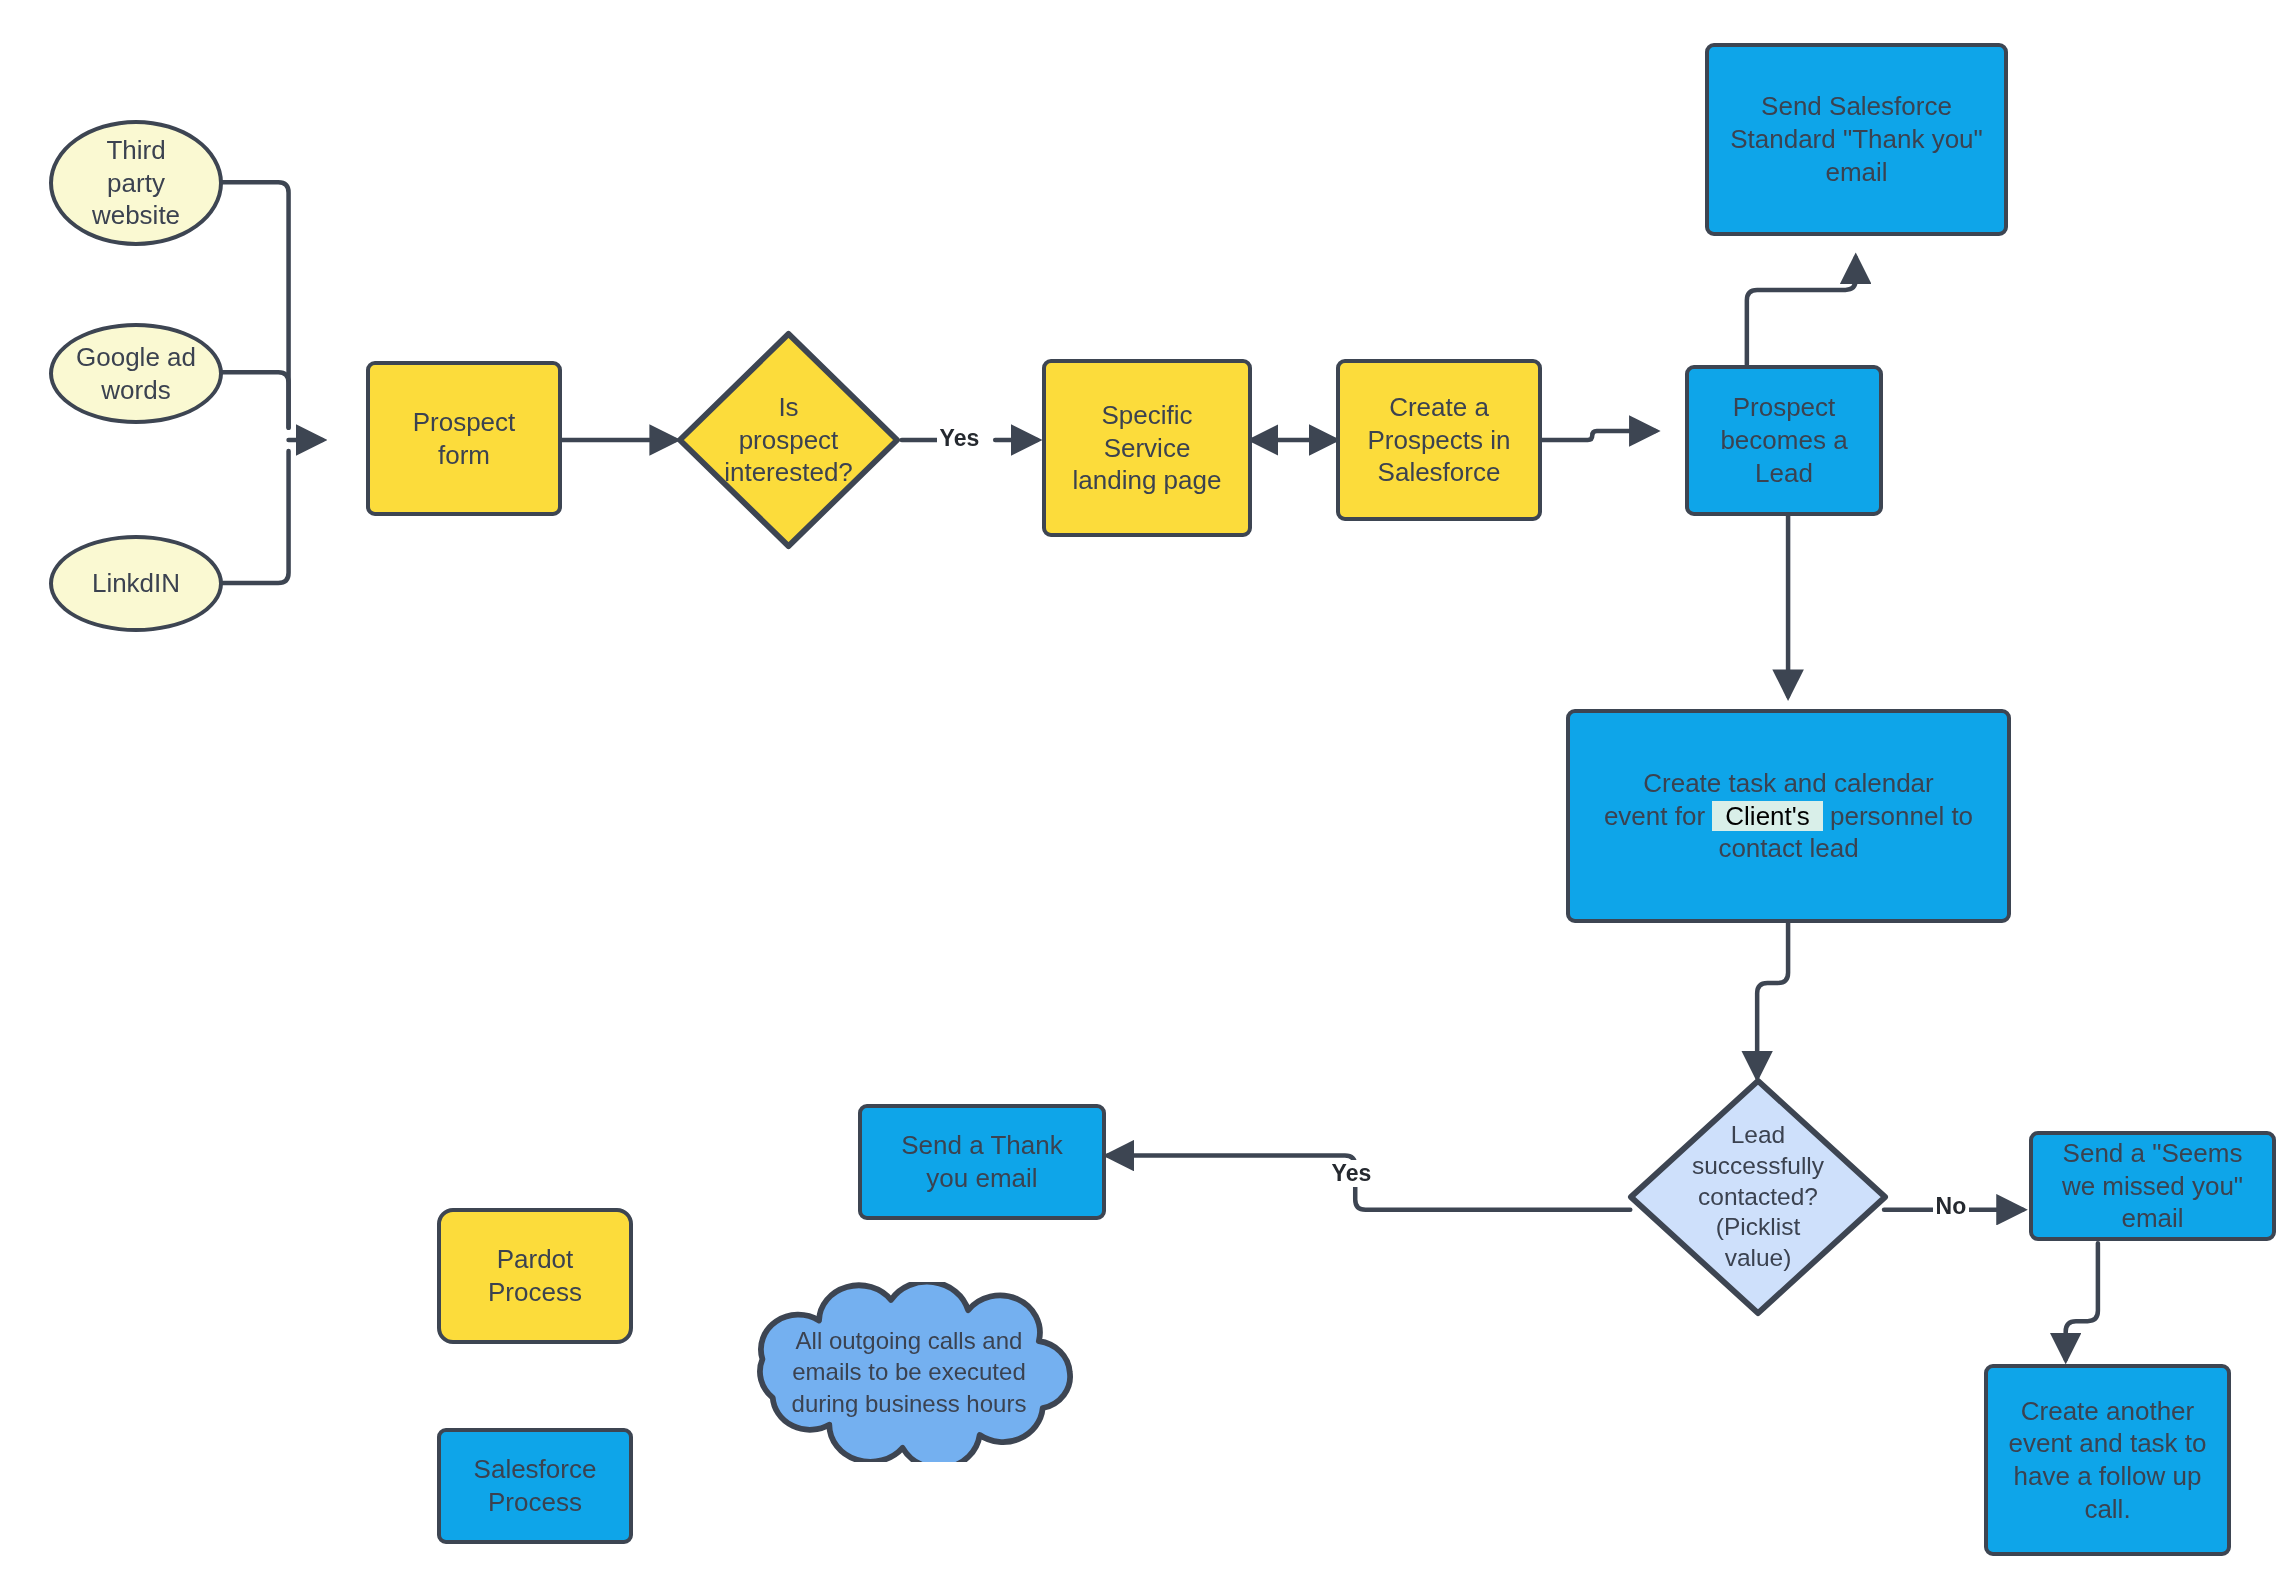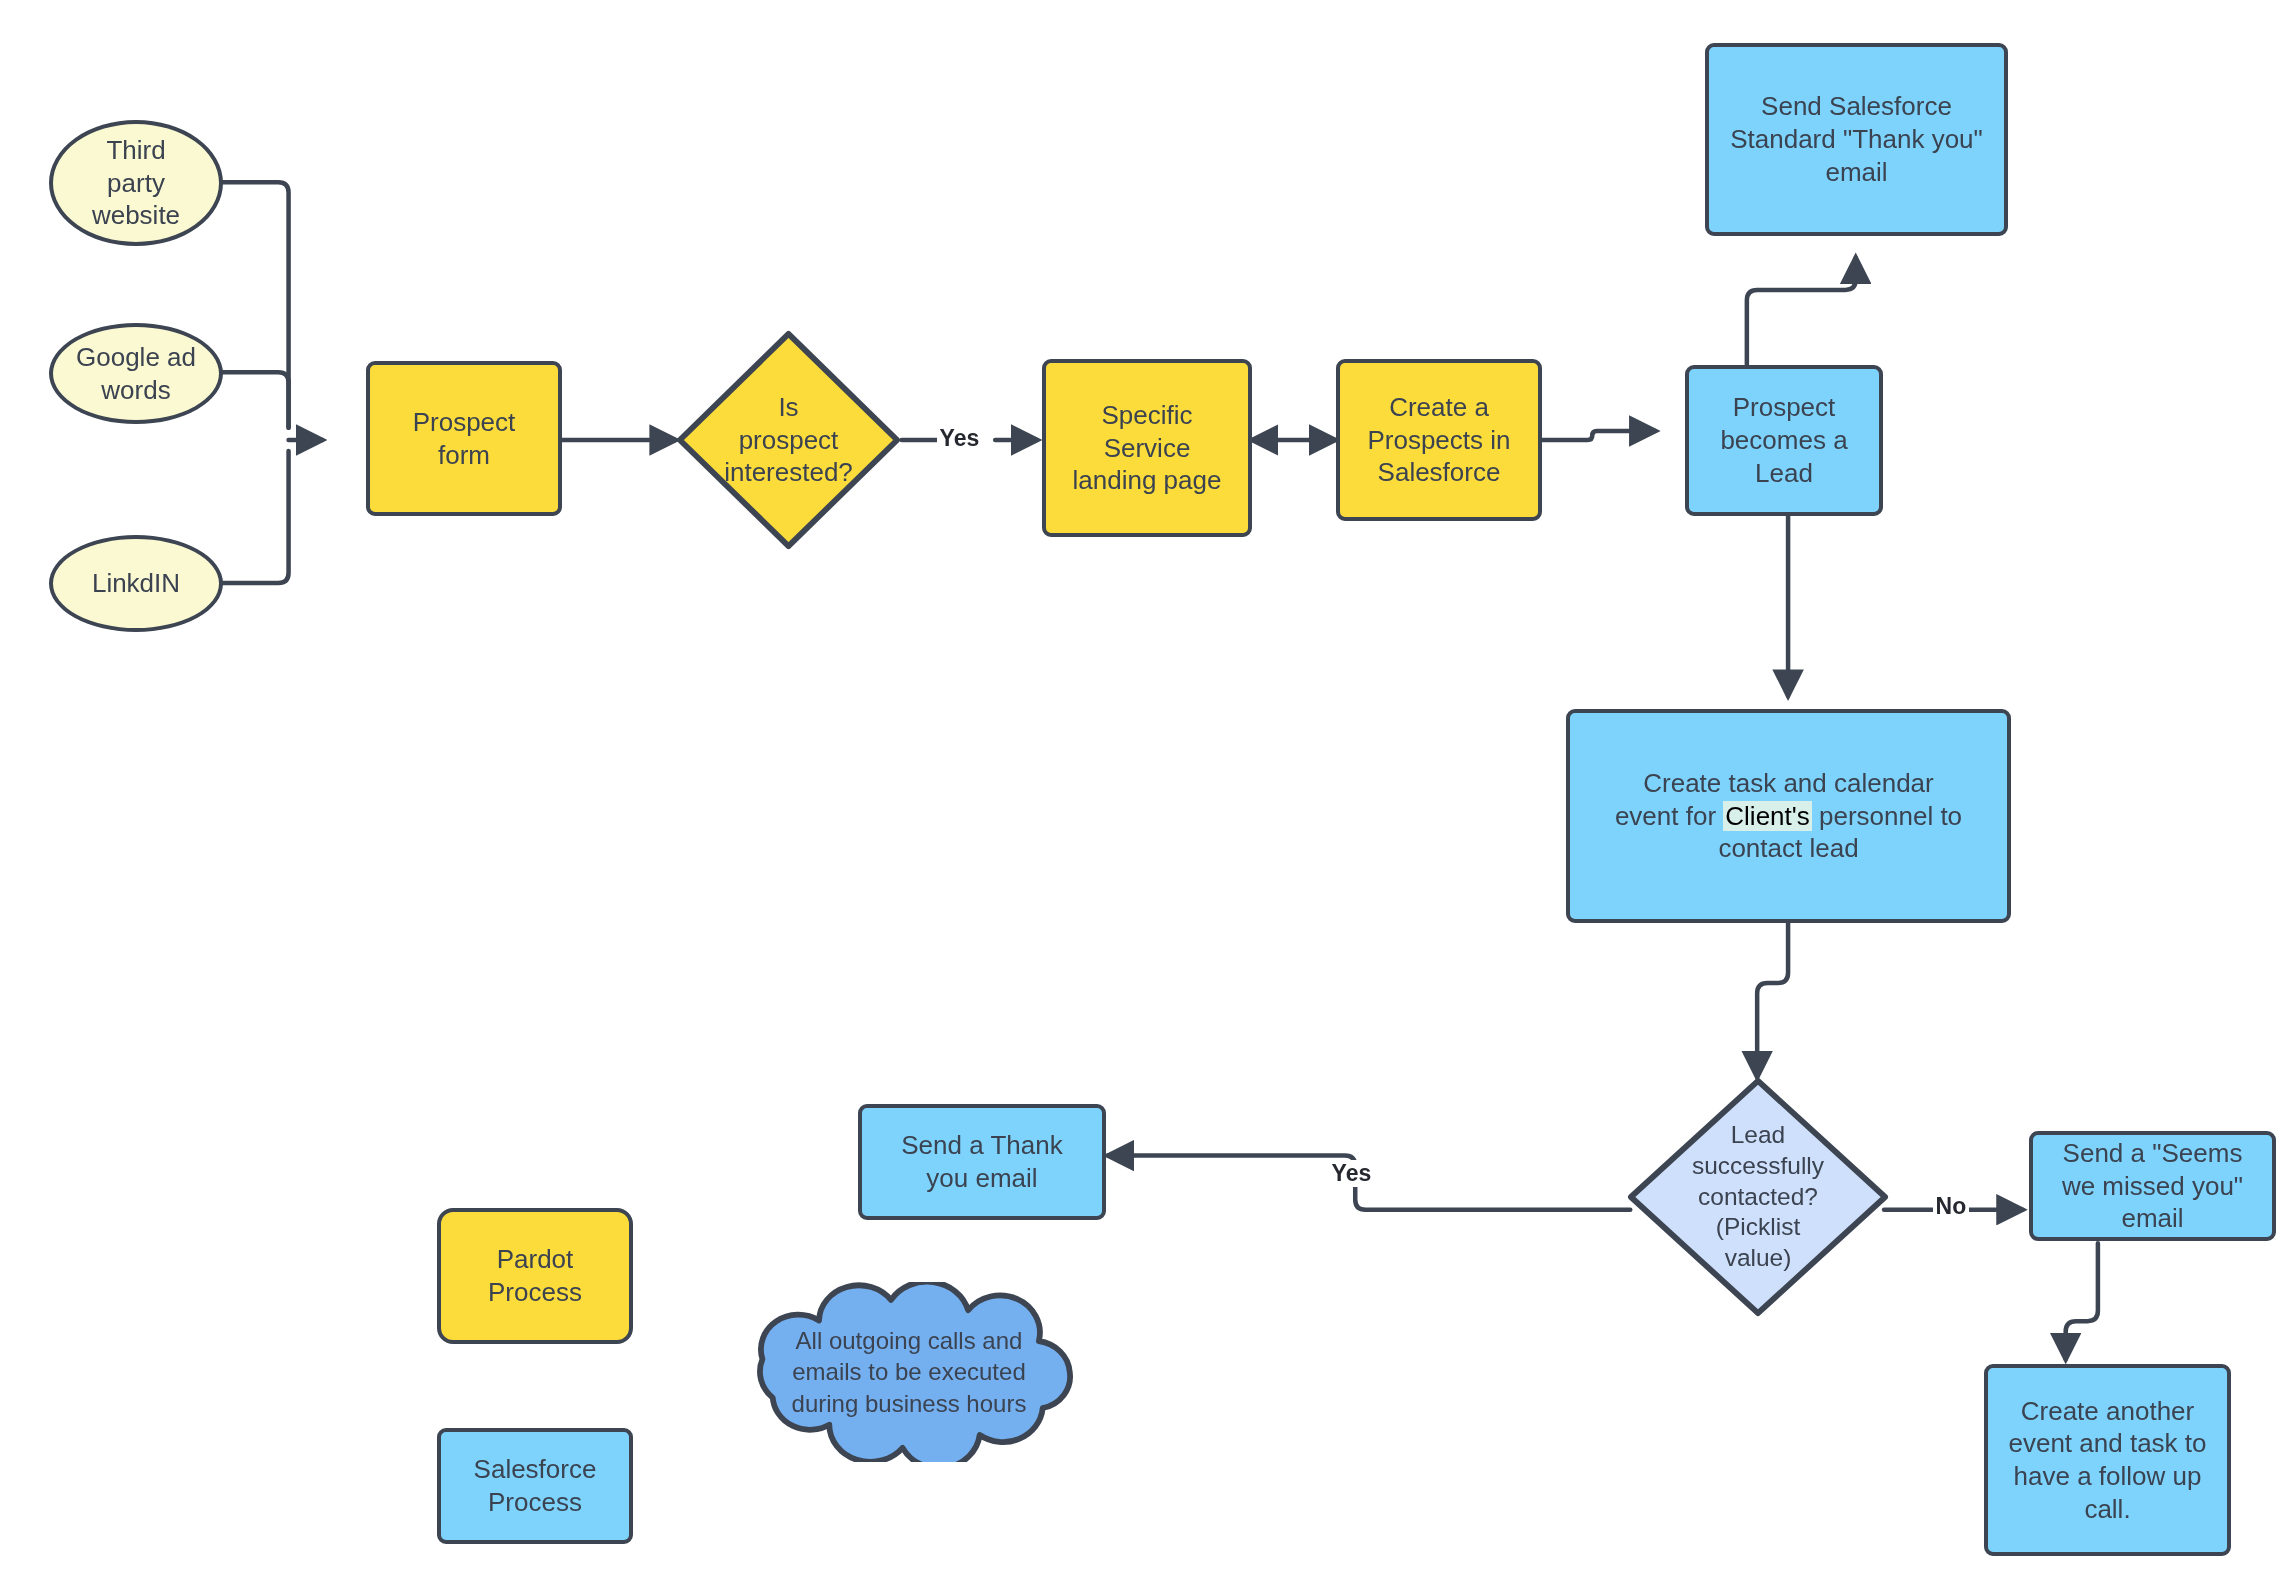--- a/index.html
+++ b/index.html
@@ -50,21 +50,21 @@
     border-radius: 50%;
     font-size: 26px;
   }
   .box-yellow {
     background: #fcdc3b;
     border: 4.5px solid #3d4552;
     border-radius: 9px;
     font-size: 26px;
   }
   .box-blue {
-    background: #7dd3fc;
+    background: #0ea5e9;
     border: 4.5px solid #3d4552;
     border-radius: 9px;
     font-size: 26px;
   }
   .diamond-wrap {
     position: absolute;
   }
   .diamond-wrap svg {
     position: absolute;
     left: 0;
@@ -117,21 +117,21 @@
     font-size: 23px;
     font-weight: bold;
     color: #25292f;
     background: #ffffff;
     padding: 0 2.6px;
     white-space: nowrap;
   }
   .hl {
     background: #d9efe9;
     color: #000000;
-    padding: 0 2px;
+    padding: 0 13px;
   }
 </style>
 </head>
 <body>
 
 <div id="canvas">
 
   <svg id="edges" viewBox="0 0 3563 2473" width="2295" height="1593" xmlns="http://www.w3.org/2000/svg">
     <defs>
       <marker id="arrow" viewBox="0 0 12 12" refX="10" refY="6" markerWidth="7" markerHeight="7" orient="auto-start-reverse">

